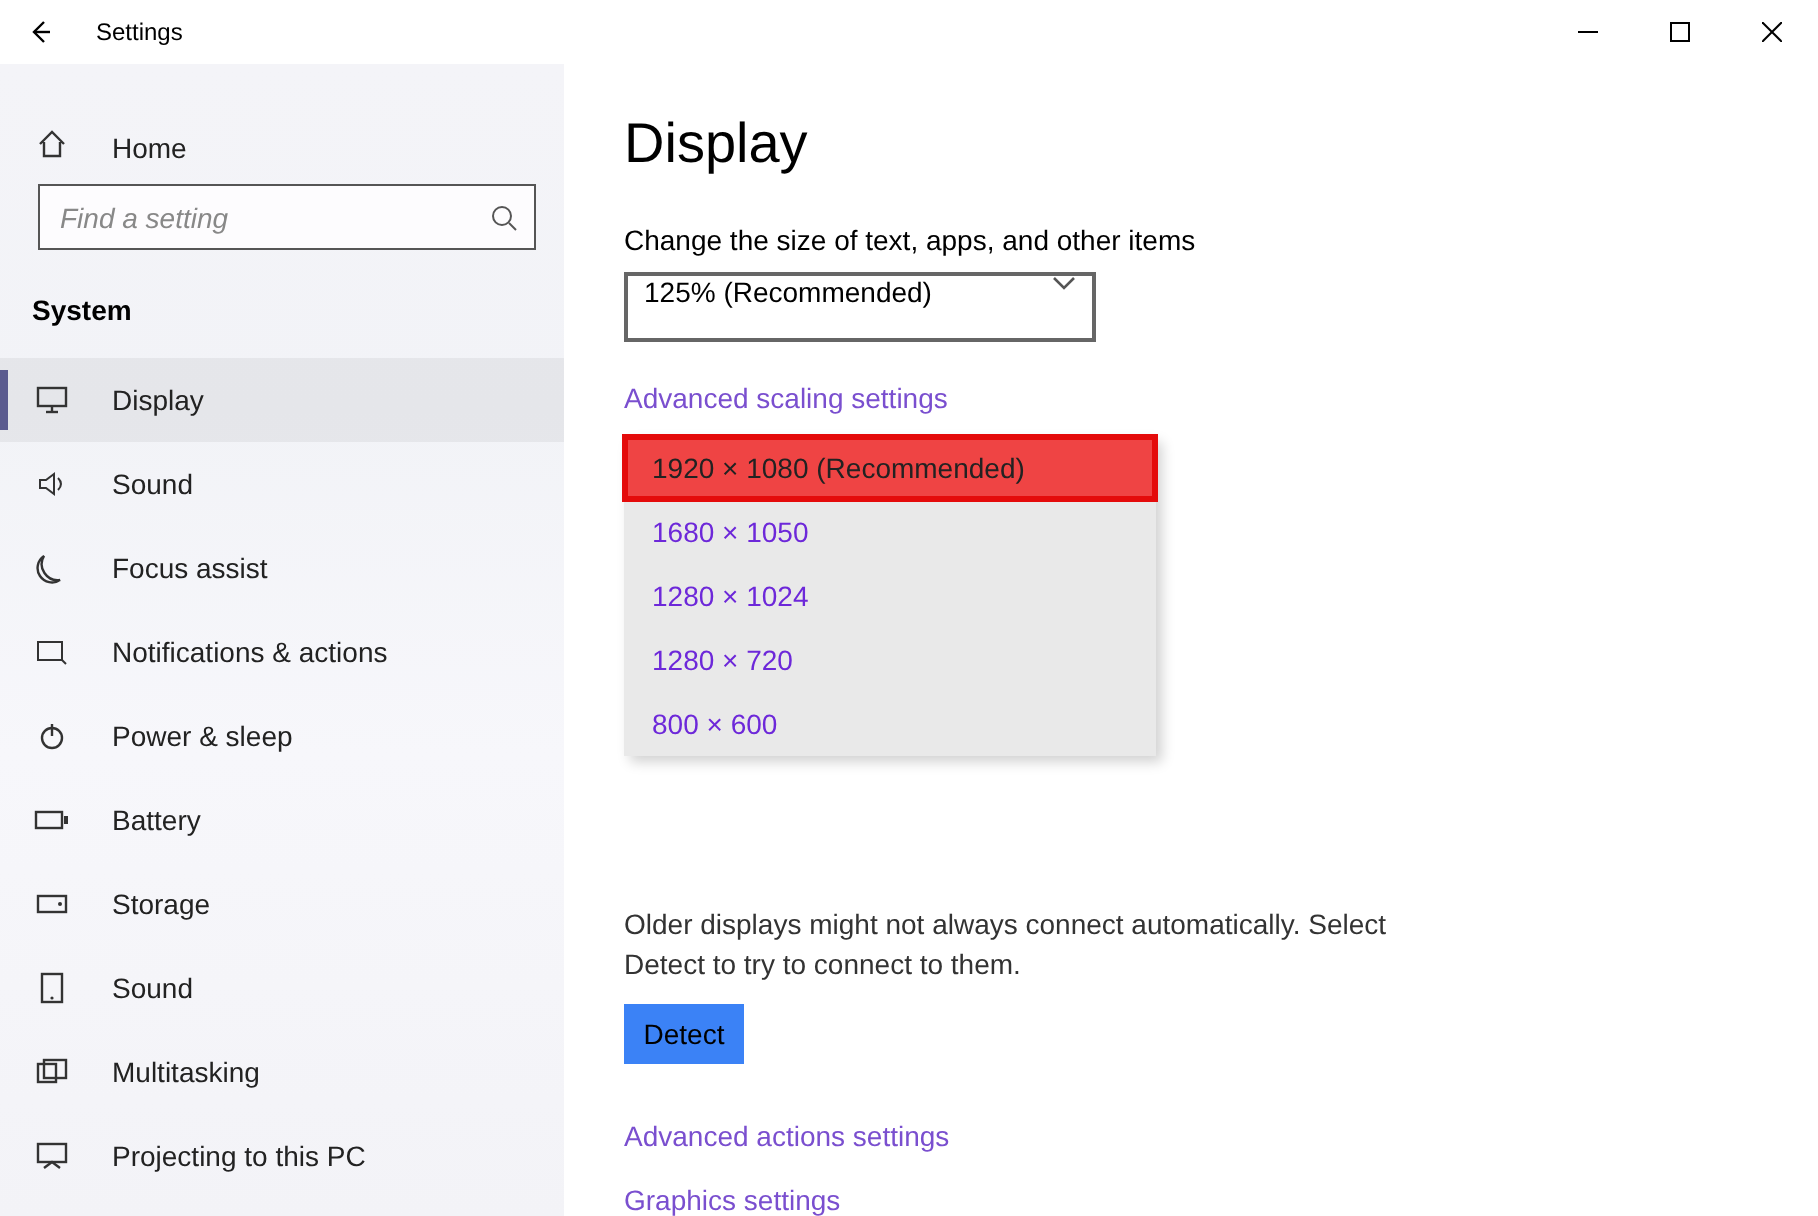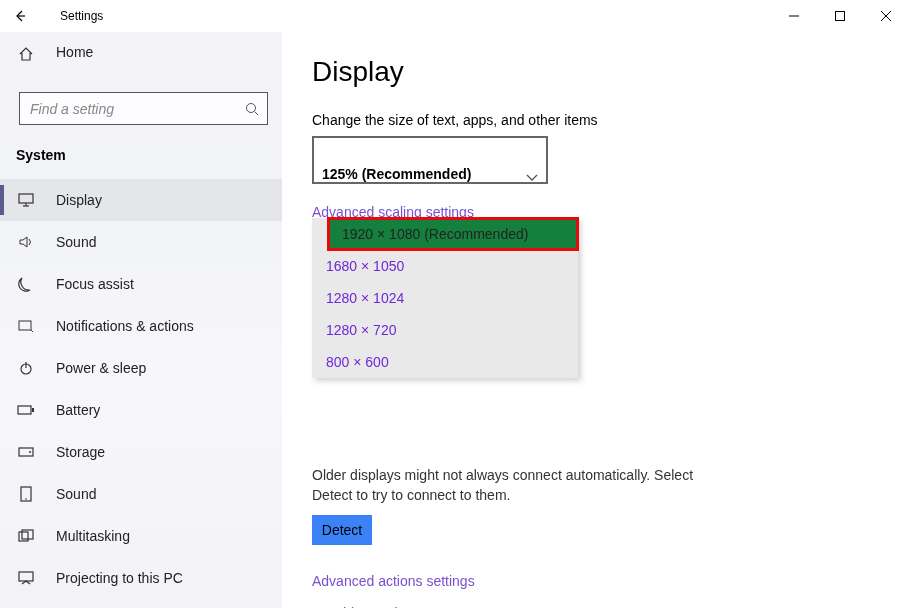--- a/index.html
+++ b/index.html
@@ -19,21 +19,21 @@
     padding: 0;
     background: #fff;
   }
   .titlebar .back {
     width: 40px; height: 32px;
     display: flex; align-items: center; justify-content: center;
     cursor: pointer;
   }
   .titlebar .title {
     font-size: 12px;
-    margin-left: 20px;
+    margin-left: 8px;
   }
   .titlebar .spacer { flex: 1; }
   .winbtn {
     width: 46px; height: 32px;
     display: flex; align-items: center; justify-content: center;
     cursor: pointer;
     font-size: 10px;
   }
   .app {
     display: flex;
@@ -41,21 +41,21 @@
     background: #fff;
   }
   .sidebar {
     width: 282px;
     background: linear-gradient(180deg, #f4f4f8 0%, #f2f3f7 30%, #f7f7fb 60%, #f3f3f7 100%);
     padding: 12px 0 0 0;
     position: relative;
   }
   .home-row {
     display: flex;
-    align-items: flex-start;
+    align-items: flex-end;
     height: 38px;
     padding-left: 16px;
     cursor: pointer;
   }
   .home-row .icon, .nav-item .icon {
     width: 20px; height: 20px;
     display: flex; align-items: center; justify-content: center;
     margin-right: 20px;
     color: #333;
   }
@@ -114,30 +114,29 @@
     overflow: hidden;
   }
   .page-title {
     font-size: 28px;
     font-weight: 400;
     margin: 4px 0 24px 0;
   }
   .field-label { font-size: 14px; margin-bottom: 8px; }
   .combo {
     width: 236px;
-    height: 48px;
+    height: 35px;
     border: 2px solid #666;
     display: flex;
-    align-items: flex-end;
+    align-items: flex-start;
     justify-content: space-between;
     padding: 0 8px;
     background: #fff;
     cursor: pointer;
     margin-bottom: 14px;
-    font-weight: bold;
   }
   .combo .chev { color: #555; }
   .link {
     color: #7a4fcf;
     font-size: 14px;
     cursor: pointer;
     margin: 6px 0 16px 0;
     display: inline-block;
   }
   .section-sub { font-size: 14px; margin-bottom: 6px; }
@@ -149,25 +148,24 @@
     box-shadow: 3px 3px 6px rgba(0,0,0,0.18);
     z-index: 10;
   }
   .dropdown-item {
     padding: 8px 14px;
     font-size: 14px;
     cursor: pointer;
     color: #6d28d9;
   }
   .dropdown-item.highlight {
-    background: #15803d;
+    background: #ef4444;
     outline: 3px solid #e40b0b;
     outline-offset: -2px;
     color: #222;
-    margin-left: 16px;
   }
   .behind-text {
     font-size: 14px;
     color: #333;
     line-height: 1.4;
     max-width: 420px;
   }
   .detect-btn {
     margin-top: 10px;
     width: 60px; height: 30px;

